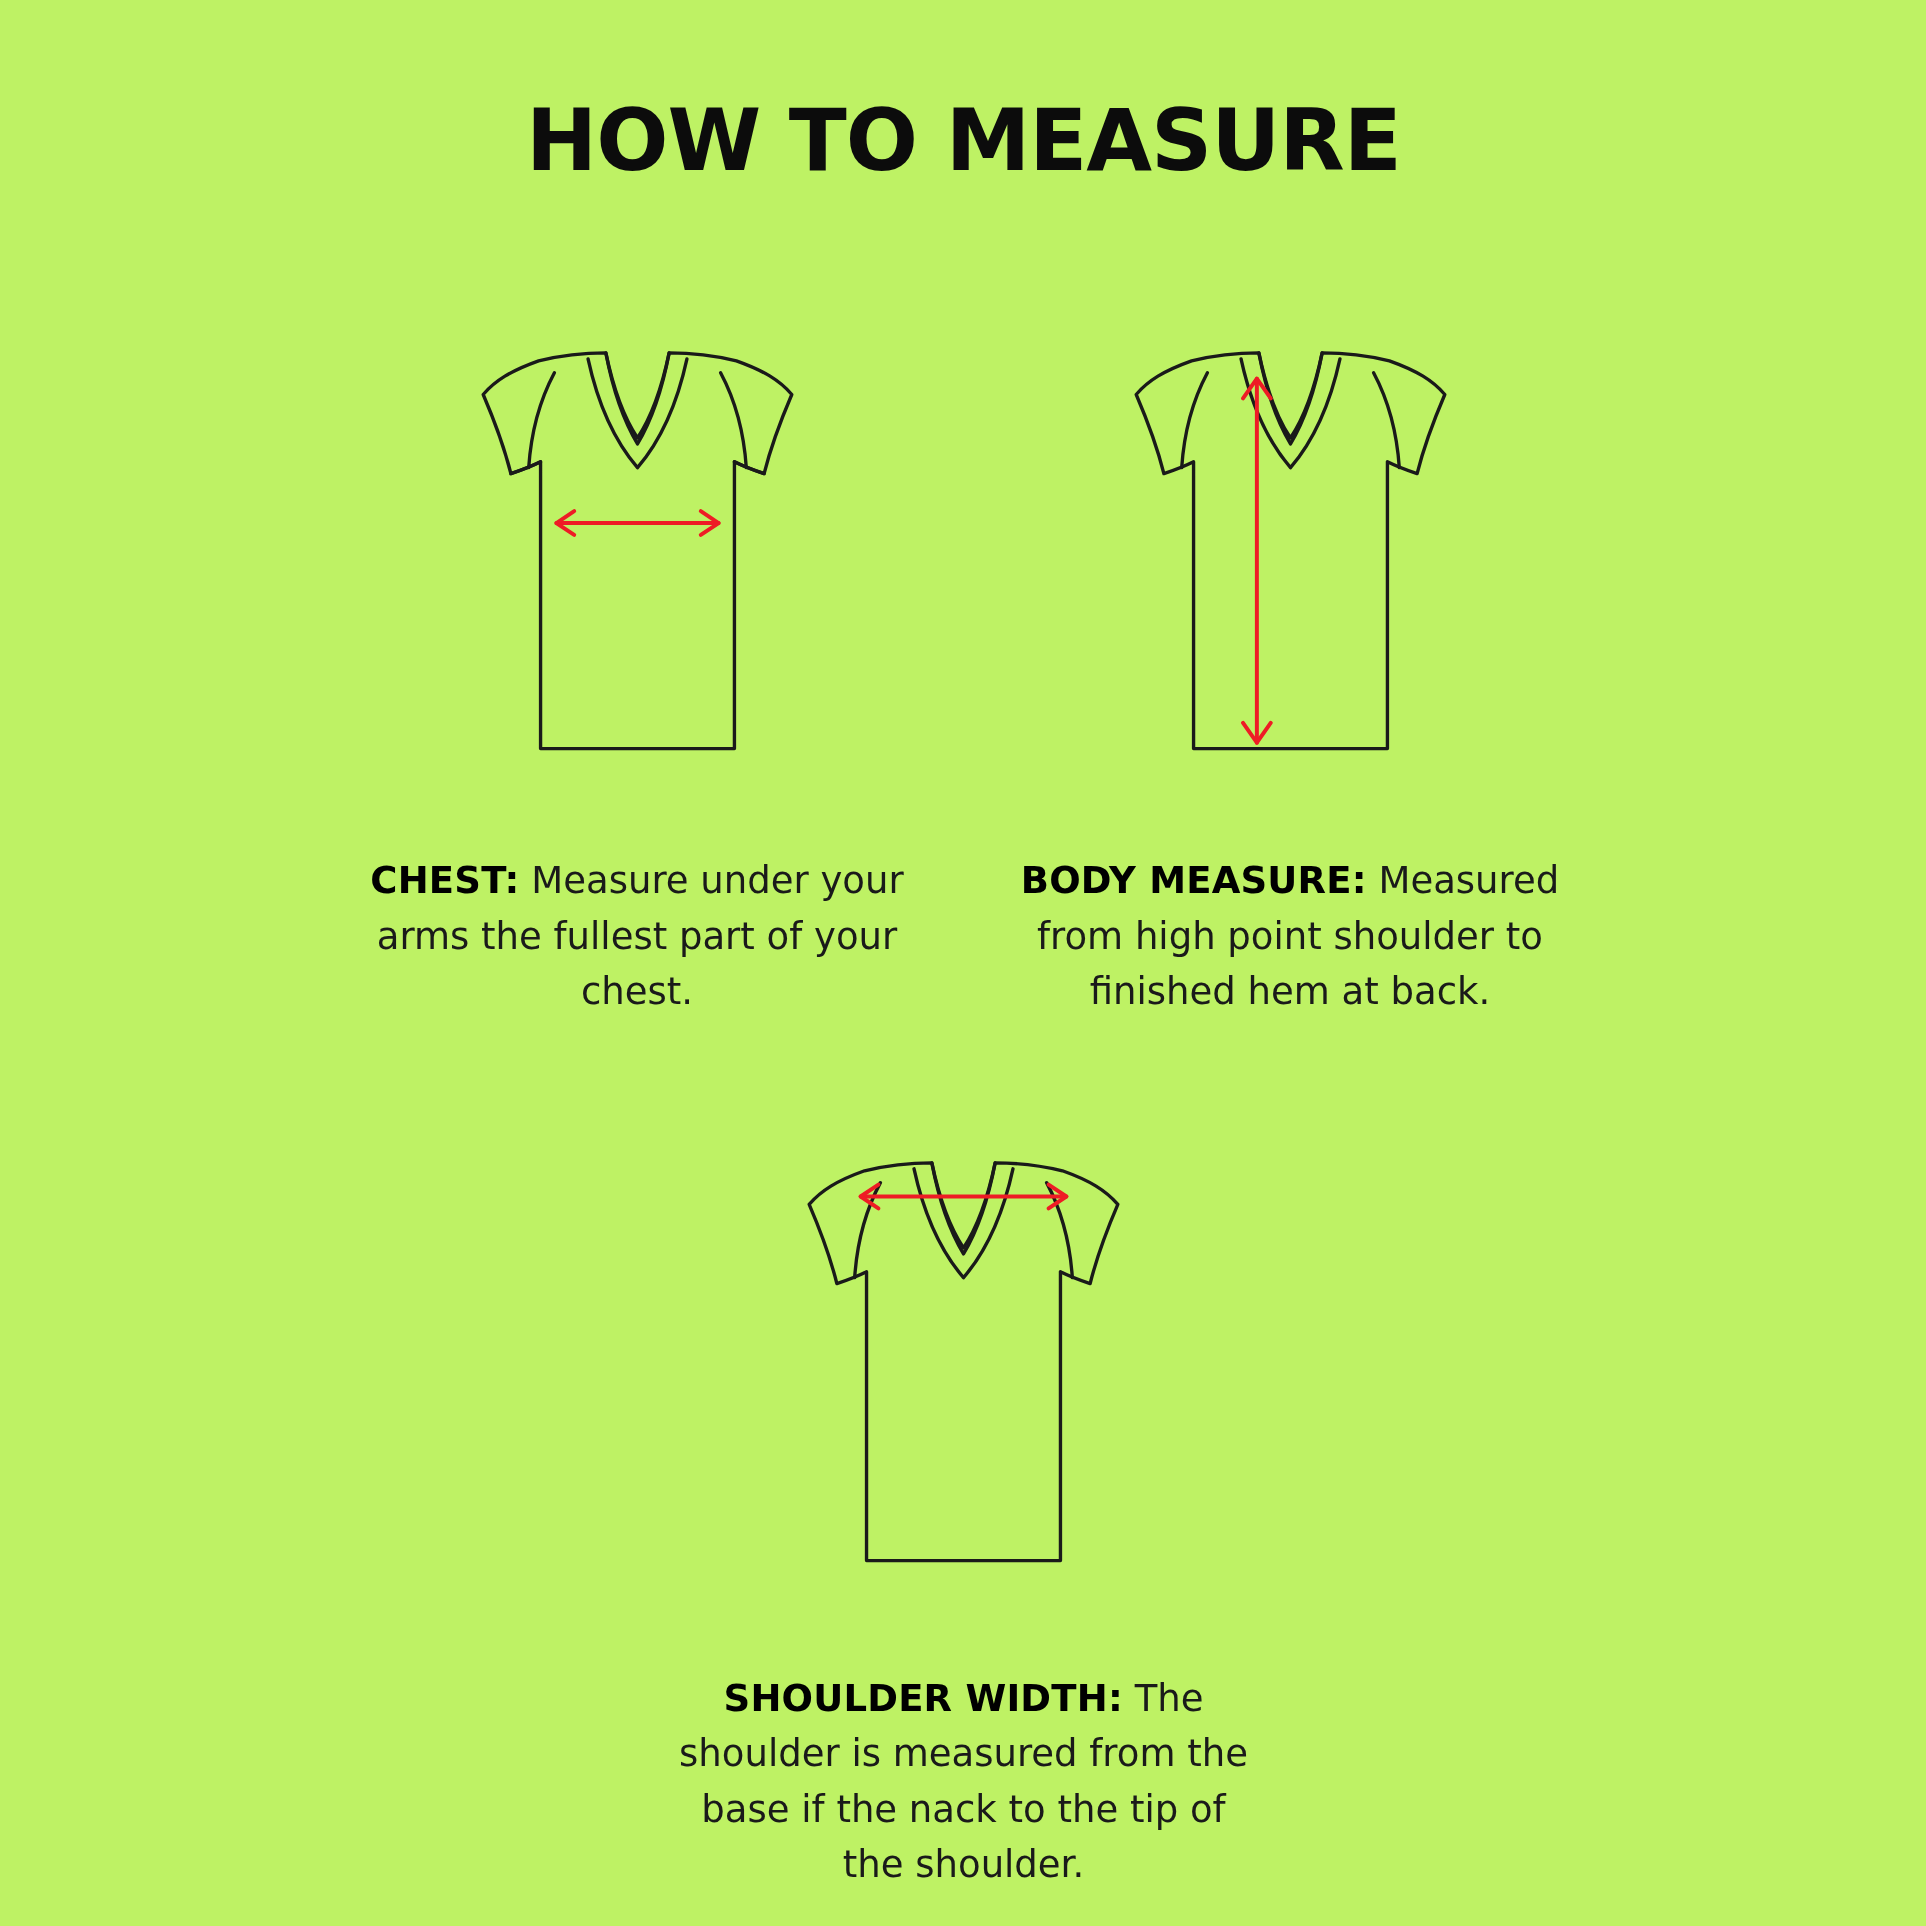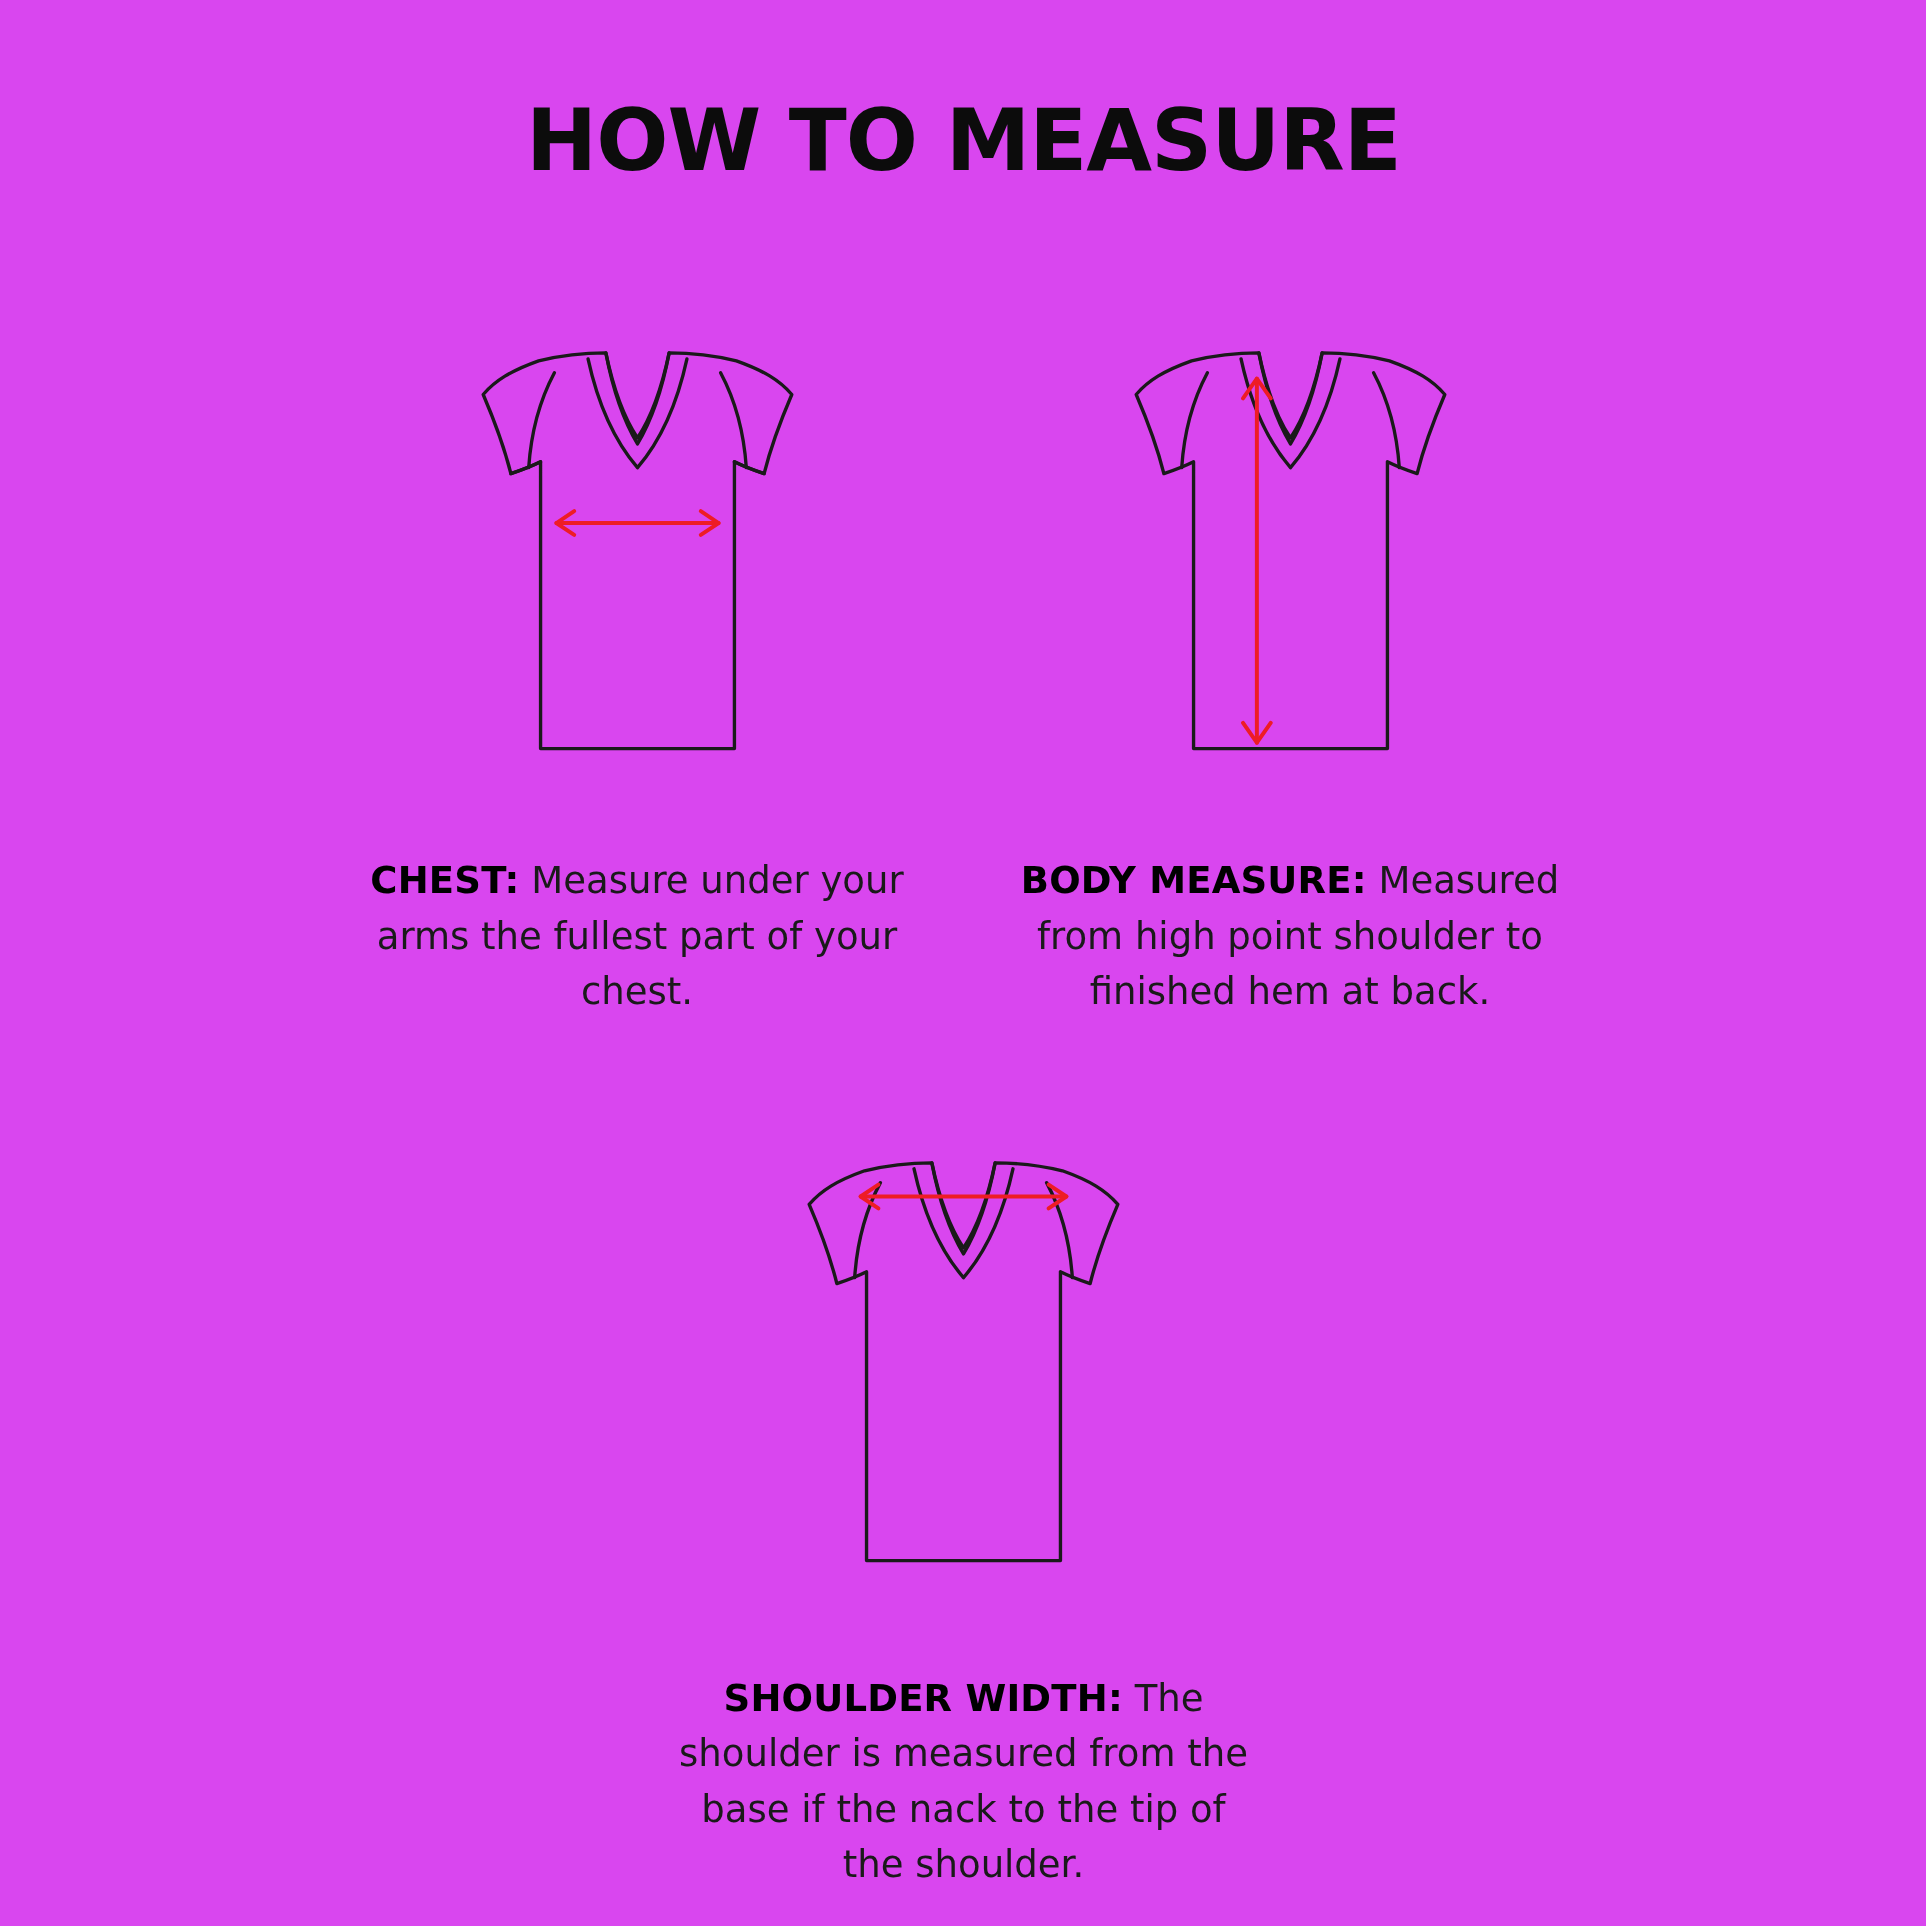--- a/index.html
+++ b/index.html
@@ -11,21 +11,21 @@
     width: 1927px;
     height: 1927px;
     font-family: "DejaVu Sans", sans-serif;
     color: #111111;
     overflow: hidden;
   }
   .page {
     position: relative;
     width: 1927px;
     height: 1927px;
-    background: #d946ef;
+    background: #bef264;
   }
   .title {
     position: absolute;
     top: 95px;
     left: 0;
     width: 1927px;
     text-align: center;
     font-family: "DejaVu Sans", sans-serif;
     font-weight: 700;
     font-size: 85px;

